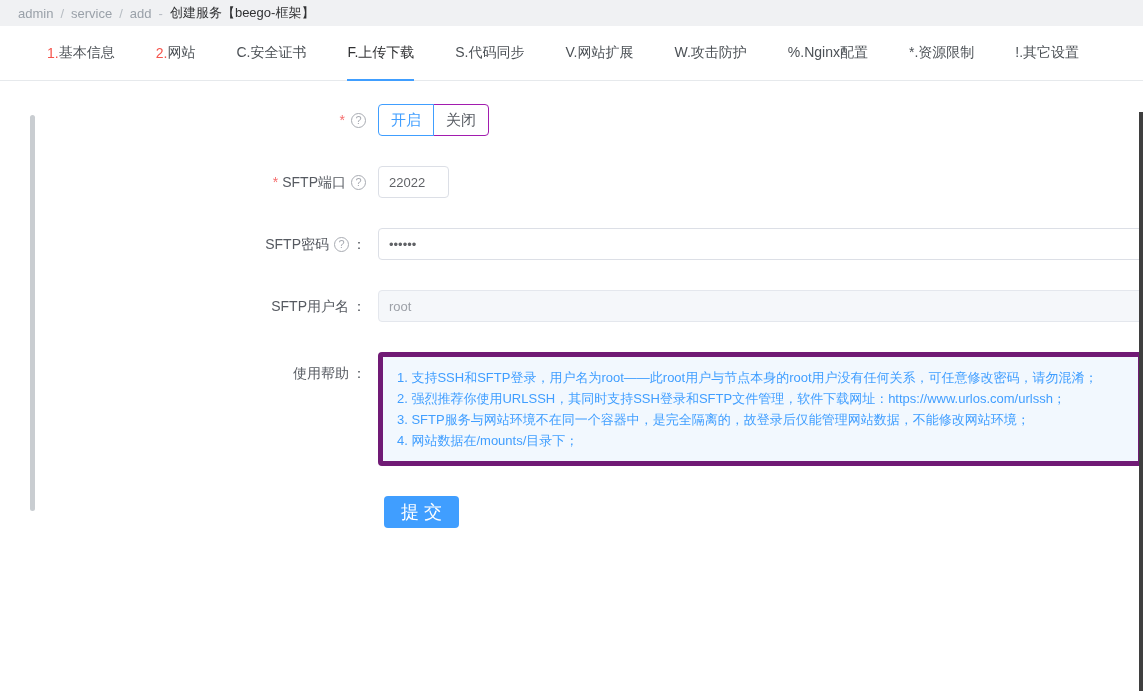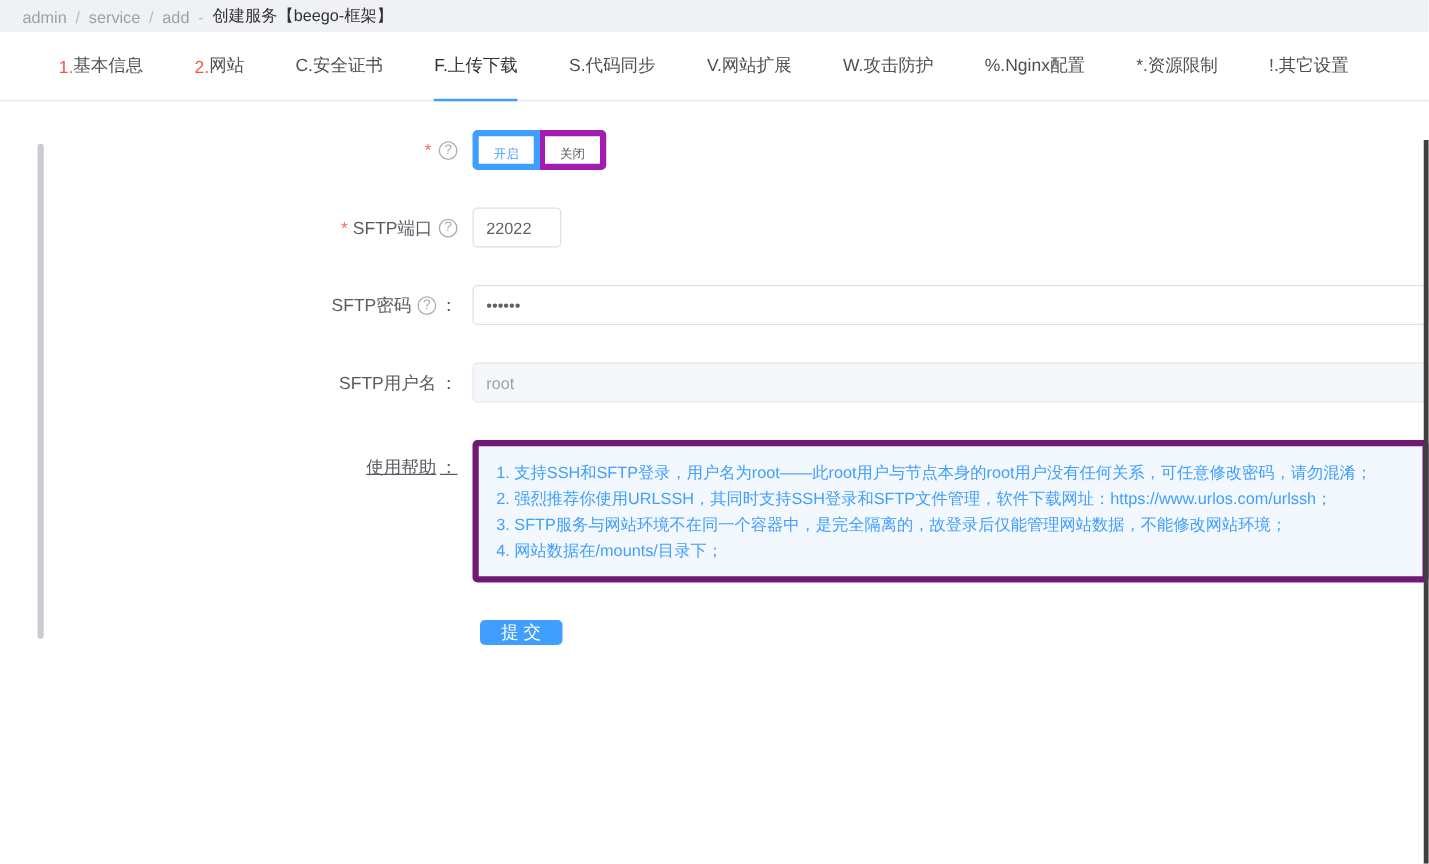--- a/index.html
+++ b/index.html
@@ -45,35 +45,35 @@
   .form-area { padding-top:23px; }
   .form-row { display:flex; align-items:center; margin-bottom:30px; }
   .form-row.help-row { align-items:flex-start; }
   .form-label {
     width:378px; flex-shrink:0;
     display:flex; justify-content:flex-end; align-items:center; gap:3px;
     padding-right:12px;
     font-size:14px; color:#565a61; line-height:32px;
     white-space:nowrap;
   }
-  .help-row .form-label { line-height:21px; padding-top:11px;text-decoration:underline; }
+  .help-row .form-label { line-height:21px; padding-top:11px; }
   .req-mark { color:#f56c6c; margin-right:1px; }
   .q-icon {
     width:15px; height:15px; flex-shrink:0;
     border:1px solid #a8abb2; border-radius:50%;
     color:#a8abb2; font-size:11px; line-height:13px; text-align:center;
     display:inline-block; cursor:pointer; margin-left:2px;
   }
 
   
   .btn-group { display:inline-flex; }
   .toggle-btn {
     height:32px; line-height:30px; padding:0 12px;
-    border:5px solid #a21caf; background:#fff;
-    font-size:10px; color:#565a61; cursor:pointer;
+    border:1px solid #a21caf; background:#fff;
+    font-size:15px; color:#565a61; cursor:pointer;
     user-select:none;
   }
   .toggle-btn.first { border-radius:4px 0 0 4px; }
   .toggle-btn.last  { border-radius:0 4px 4px 0; margin-left:-1px; }
   .toggle-btn.selected {
     color:#409eff; border-color:#409eff; position:relative; z-index:1;
   }
 
   
   .text-input {
@@ -94,23 +94,23 @@
     width:790px;
     background:#f2f8fe; border:5px solid #701a75; border-radius:4px;
     padding:10px 14px;
     font-size:13px; color:#409eff; line-height:21px;
   }
   .help-box .help-line { white-space:nowrap; }
 
   
   .submit-row { padding-left:384px; margin-top:24px; }
   .submit-btn {
-    height:20px; padding:0 17px;
+    height:32px; padding:0 17px;
     background:#409eff; color:#fff; border:none; border-radius:4px;
-    font-size:14px; cursor:pointer;
+    font-size:18px; cursor:pointer;
     font-family:"Liberation Sans","DejaVu Sans",sans-serif;
   }
 
   
   .left-scroll-thumb {
     position:absolute; left:30px; top:115px;
     width:5px; height:396px;
     background:#c9cdd1; border-radius:3px;
   }
   .right-edge-bar {

